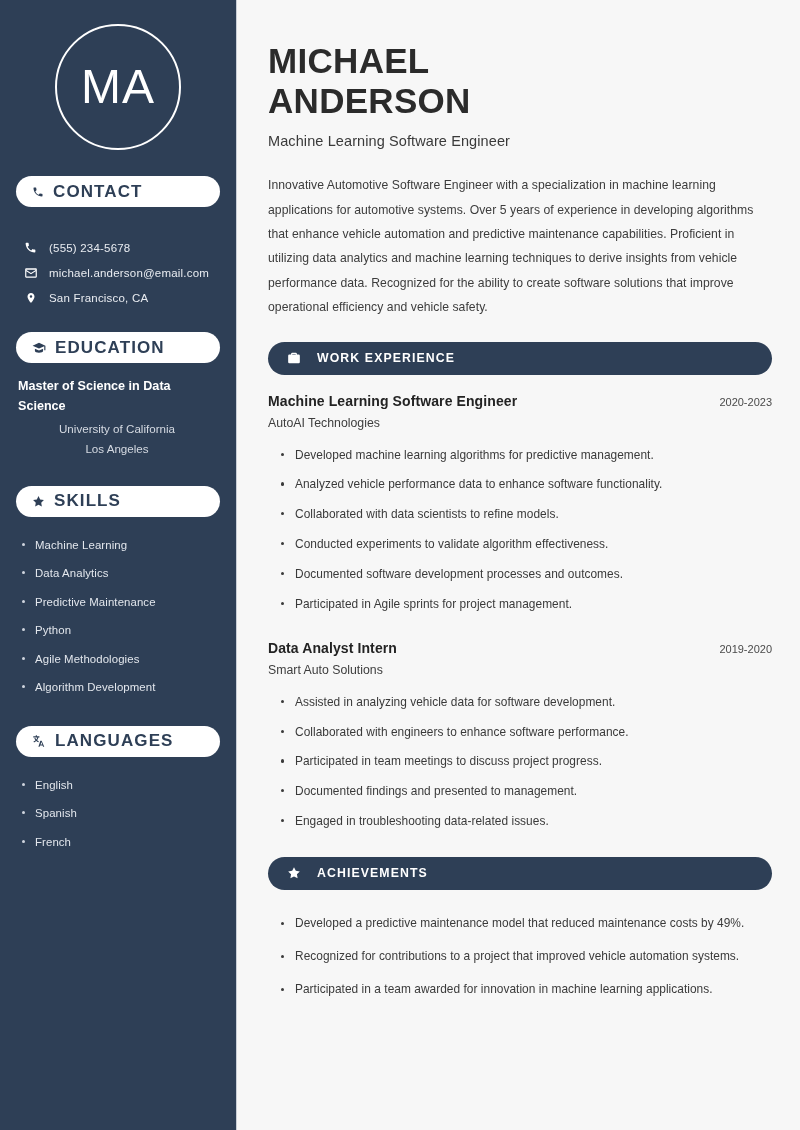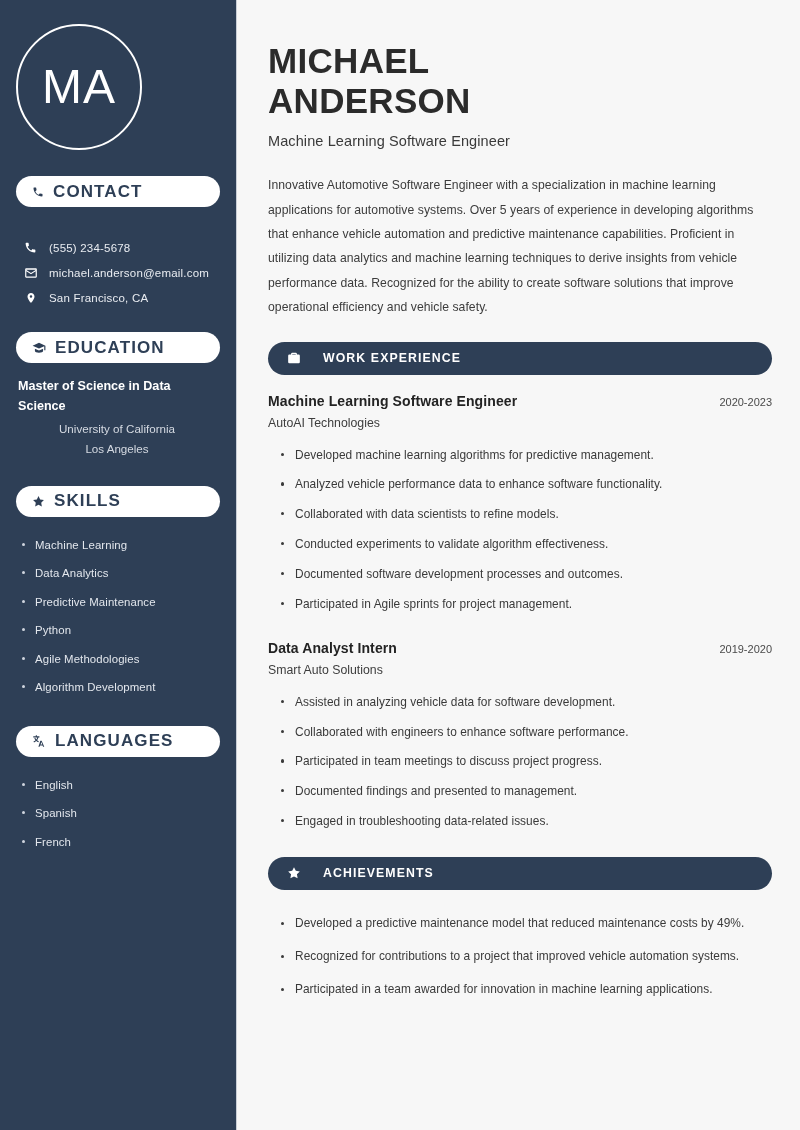--- a/index.html
+++ b/index.html
@@ -25,20 +25,21 @@
     width: 237px;
     flex: 0 0 237px;
     background: #2e3f56;
     padding: 0 16px;
     border-right: 1px solid #c9ced6;
     position: relative;
   }
 
   .avatar-wrap {
     display: flex;
+    justify-content: center;
     margin-top: 24px;
     margin-bottom: 26px;
   }
   .avatar {
     width: 126px;
     height: 126px;
     border: 2px solid #ffffff;
     border-radius: 50%;
     display: flex;
     align-items: center;
@@ -152,21 +153,21 @@
     margin-bottom: 22px;
   }
 
   .bar {
     background: #2e3f56;
     border-radius: 999px;
     height: 33px;
     display: flex;
     align-items: center;
     padding: 0 19px;
-    gap: 22px;
+    gap: 16px;
     margin-bottom: 18px;
   }
   .bar-label {
     color: #ffffff;
     font-size: 12.3px;
     font-weight: bold;
     letter-spacing: 1.1px;
   }
   .bar .ico svg { fill: #ffffff; display: block; }
   .bar .ico { display: flex; align-items: center; }

